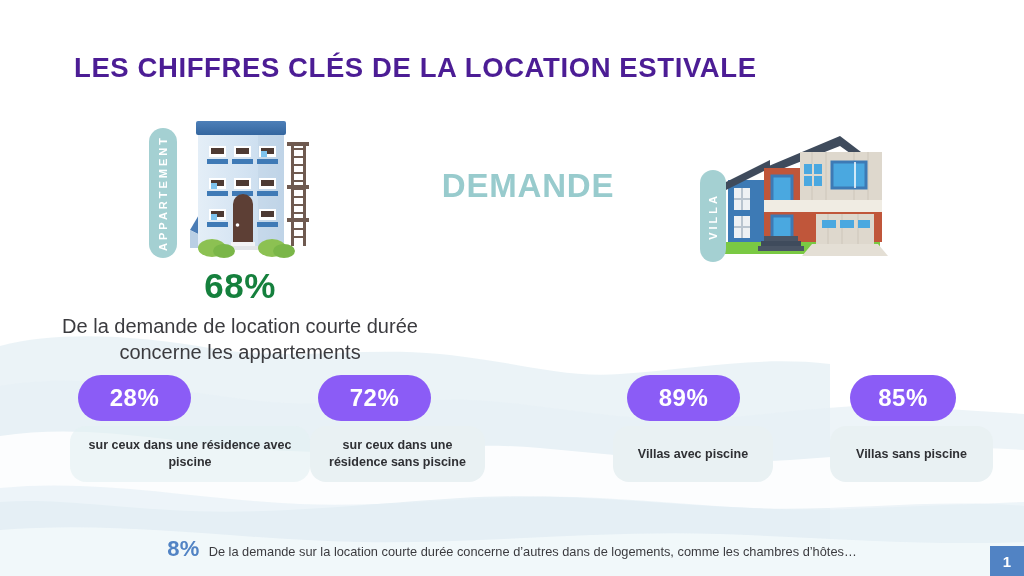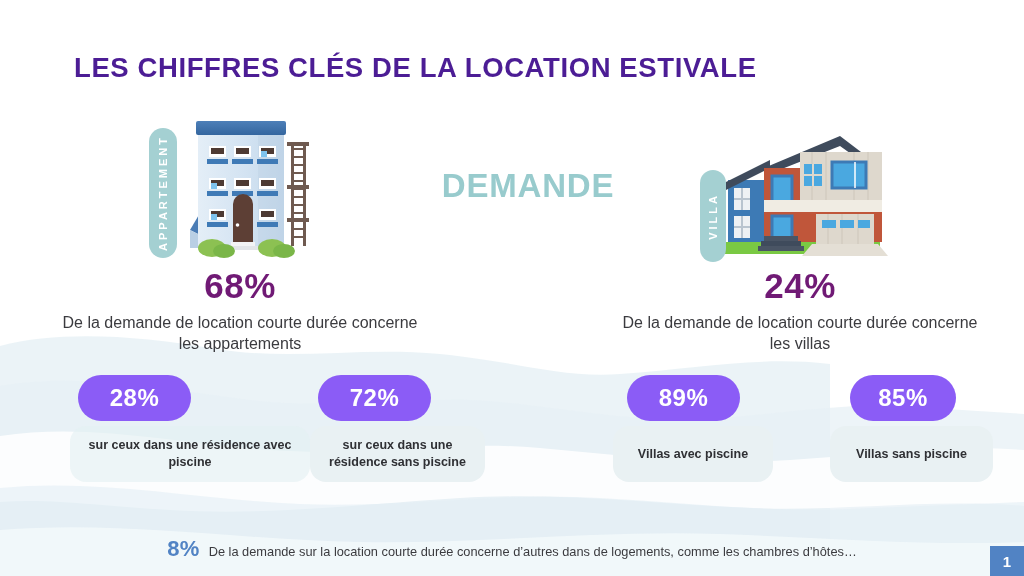--- a/index.html
+++ b/index.html
@@ -108,27 +108,27 @@
     position: absolute;
     text-align: center;
     z-index: 5;
   }
   .stat-left  { left: 60px;  top: 268px; width: 360px; }
   .stat-right { left: 620px; top: 268px; width: 360px; }
 
   .stat-pct {
     font-size: 35px;
     font-weight: bold;
-    color: #701a75;
+    color: #15803d;
     line-height: 1.05;
     letter-spacing: 0.5px;
   }
   .stat-desc {
     margin-top: 8px;
-    font-size: 16px;
+    font-size: 20px;
     color: #3b3b3f;
     line-height: 1.3;
     font-weight: normal;
   }
 
   
   .subcard {
     position: absolute;
     z-index: 5;
   }
@@ -420,24 +420,20 @@
     <rect x="128" y="96" width="14" height="8" fill="#4aa8e0"></rect>
     <rect x="146" y="96" width="12" height="8" fill="#4aa8e0"></rect>
 
     <path d="M100,120 L166,120 L176,132 L90,132 Z" fill="#e4dfd5"></path>
 
     <rect x="52" y="112" width="34" height="5" fill="#4a5565"></rect>
     <rect x="49" y="117" width="40" height="5" fill="#3f4b5c"></rect>
     <rect x="46" y="122" width="46" height="5" fill="#4a5565"></rect>
   </svg>
 
-  <div class="stat stat-right">
-    <div class="stat-pct">24%</div>
-    <div class="stat-desc">De la demande de location courte durée concerne les villas</div>
-  </div>
 
   <div class="subcard subcard-a">
     <div class="card-body translucent">
       <div class="card-label">sur ceux dans une résidence avec piscine</div>
     </div>
     <div class="badge">28%</div>
   </div>
 
   <div class="subcard subcard-b">
     <div class="card-body">

